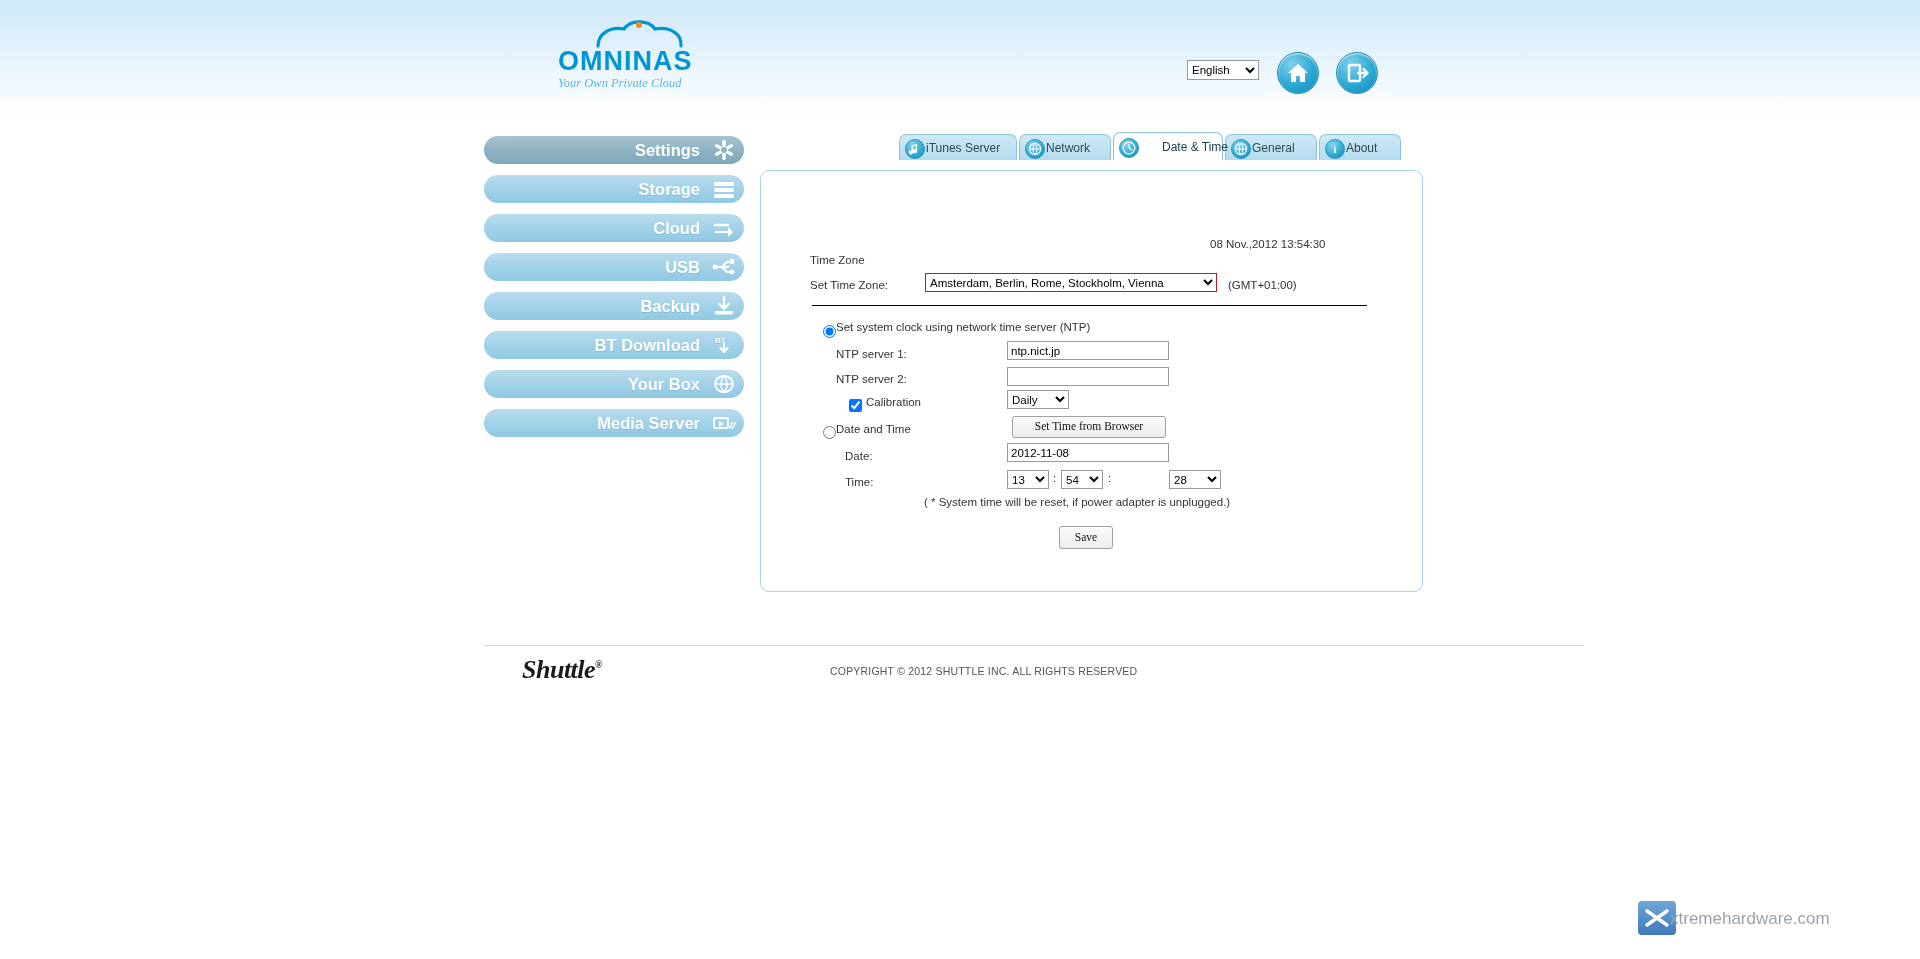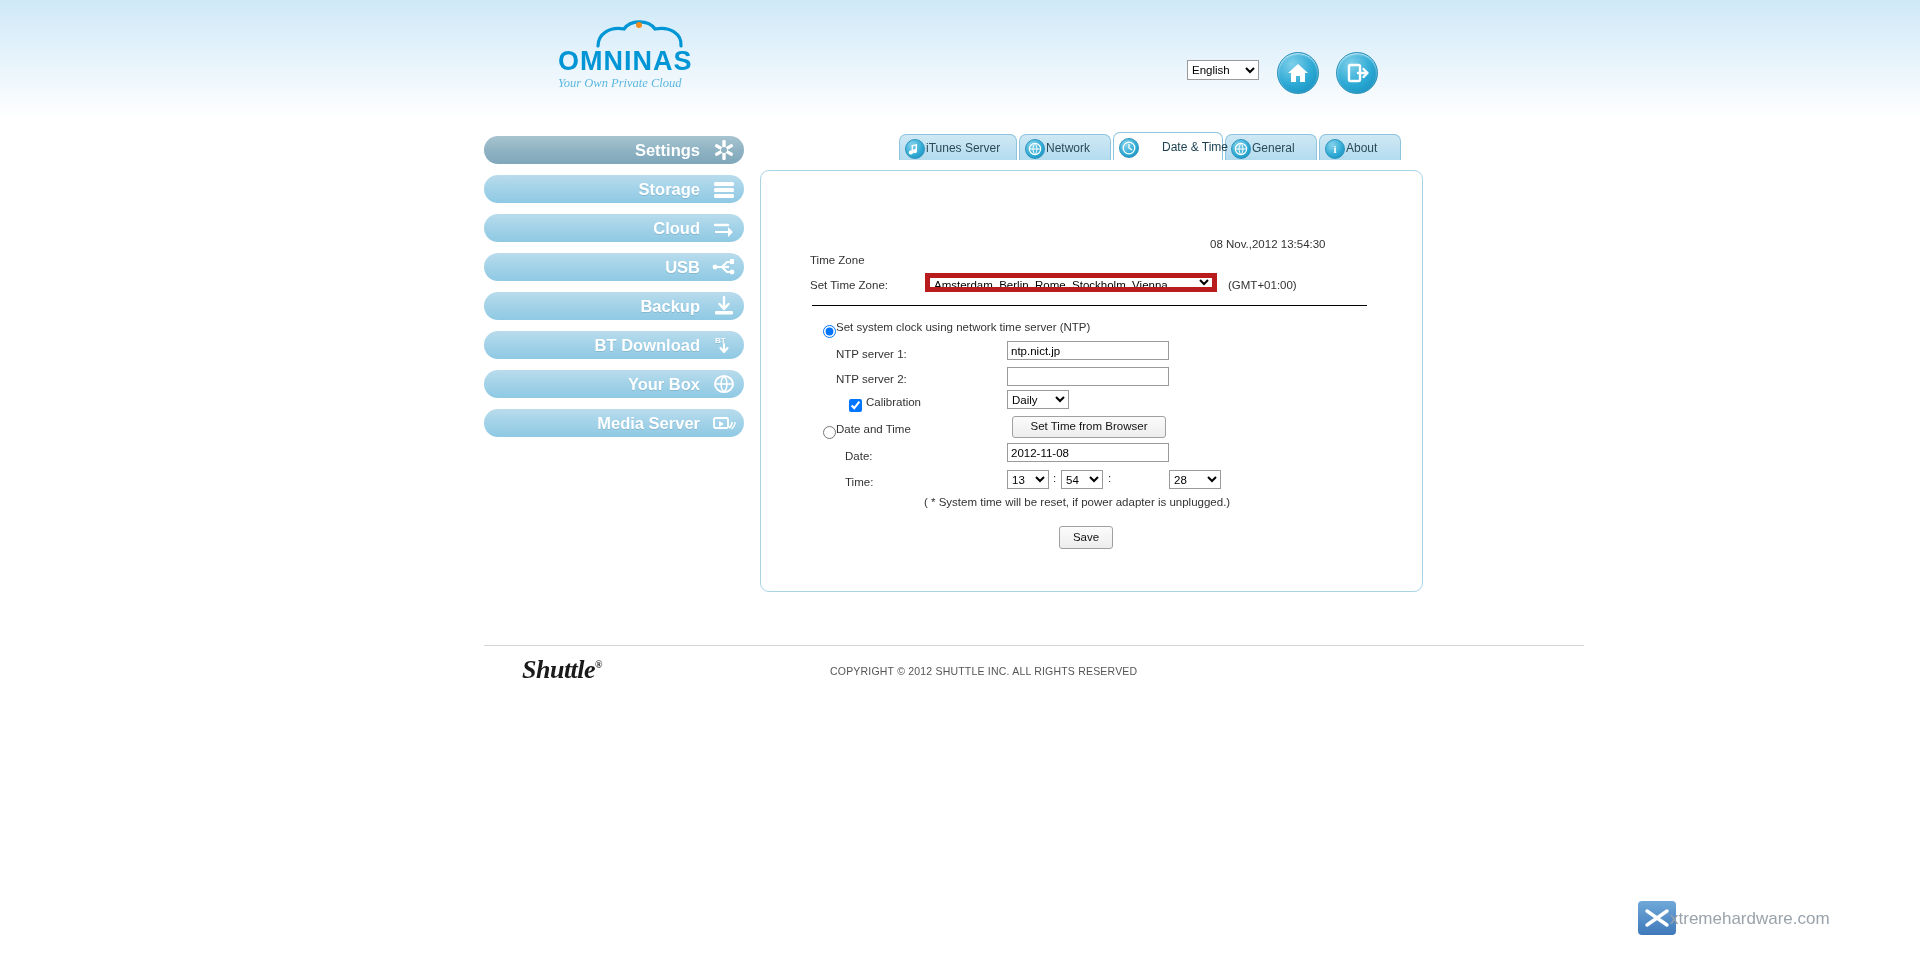--- a/index.html
+++ b/index.html
@@ -185,21 +185,21 @@
   #tz-heading { top: 254px; left: 810px; }
   #tz-label   { top: 279px; left: 810px; }
   .tz-select {
     position: absolute;
     top: 273px;
     left: 925px;
     width: 292px;
     height: 19px;
     font-size: 11.5px;
     font-family: "Liberation Sans", sans-serif;
-    border: 5px solid #b91c1c;
+    border: 1px solid #b91c1c;
     background: #ffffff;
     color: #000;
   }
   #tz-gmt { top: 279px; left: 1228px; }
   .divider {
     position: absolute;
     top: 305px;
     left: 812px;
     width: 555px;
     height: 1px;
@@ -247,21 +247,21 @@
     width: 62px;
     height: 19px;
     font-size: 11.5px;
     font-family: "Liberation Sans", sans-serif;
     border: 1px solid #9a9a9a;
     background: #ffffff;
   }
   .btn {
     position: absolute;
     font-size: 11.5px;
-    font-family: Liberation Sans, sans-serif;
+    font-family: Liberation Serif, serif;
     background: linear-gradient(to bottom, #fbfbfb 0%, #ededed 100%);
     border: 1px solid #a0a0a0;
     border-radius: 3px;
     color: #111;
     cursor: pointer;
     text-align: center;
   }
   #browser-btn { top: 416px; left: 1012px; width: 152px; height: 20px; line-height: 19px; }
   #save-btn    { top: 526px; left: 1059px; width: 52px; height: 21px; line-height: 20px; }
   .time-select {

